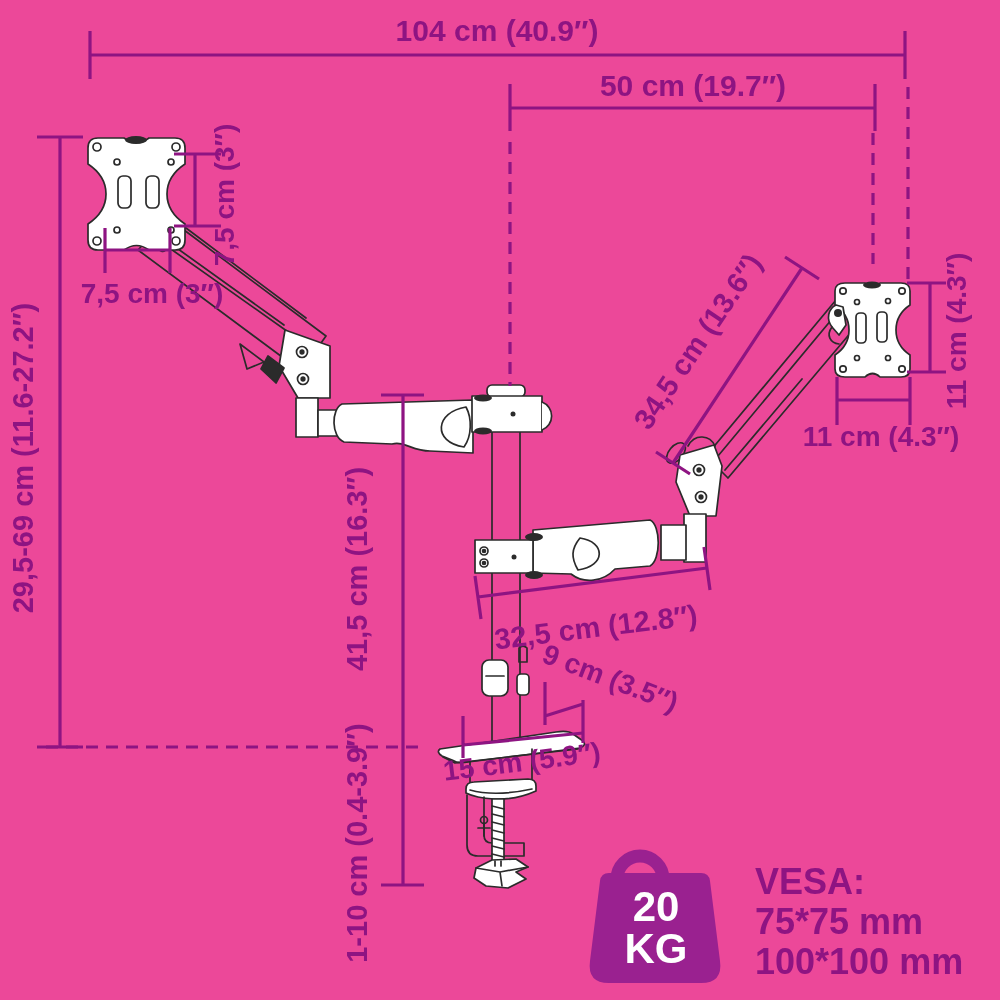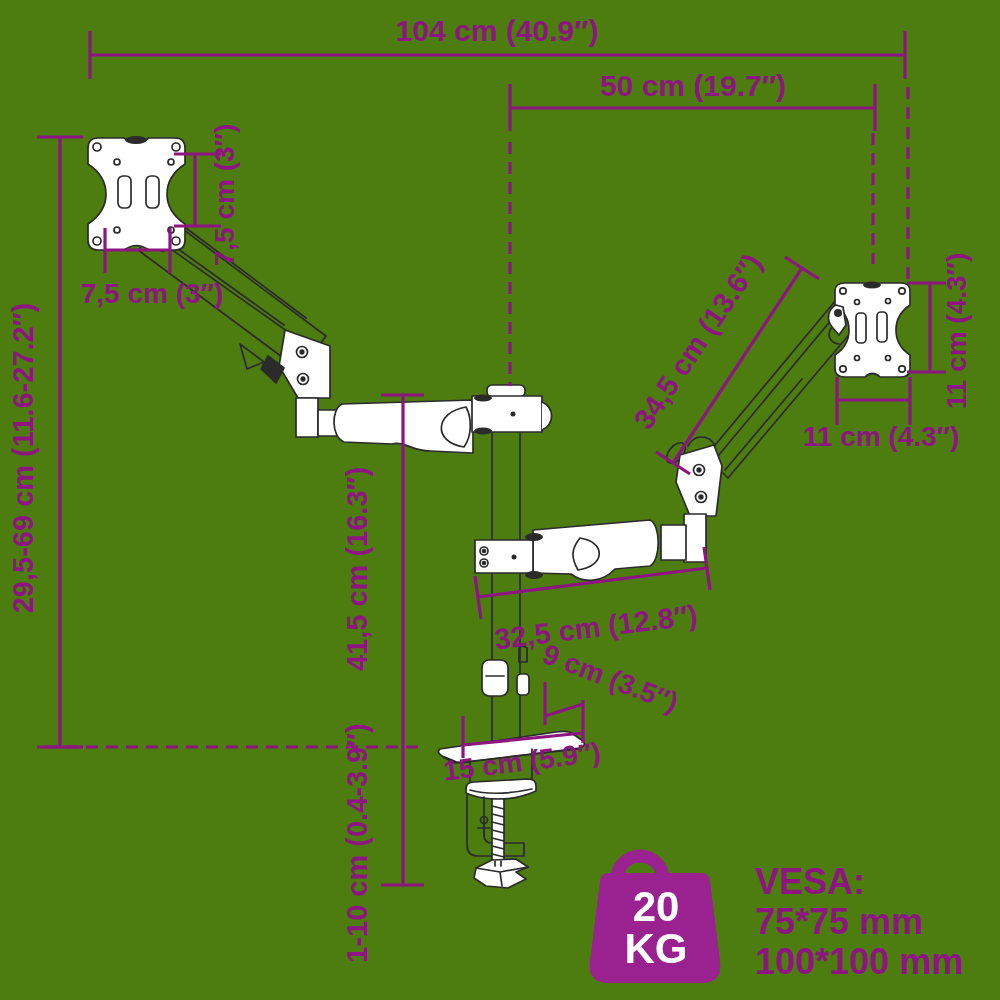--- a/index.html
+++ b/index.html
@@ -1,16 +1,16 @@
 <!DOCTYPE html>
 <html><head>
 <meta charset="utf-8">
 <style>
   html,body{margin:0;padding:0;background:#ffffff;}
-  .canvas{position:relative;width:1000px;height:1000px;background:#4d7c0f;overflow:hidden;}
+  .canvas{position:relative;width:1000px;height:1000px;background:#ec4899;overflow:hidden;}
   svg{display:block;}
   text{font-family:"Liberation Sans", sans-serif;font-weight:bold;}
 </style>
 </head>
 <body>
 
 <div class="canvas">
 <svg width="1000" height="1000" viewBox="0 0 1000 1000">
 
   <g stroke="#2b2b2b" stroke-width="1.7" fill="none" stroke-linejoin="round" stroke-linecap="round">

